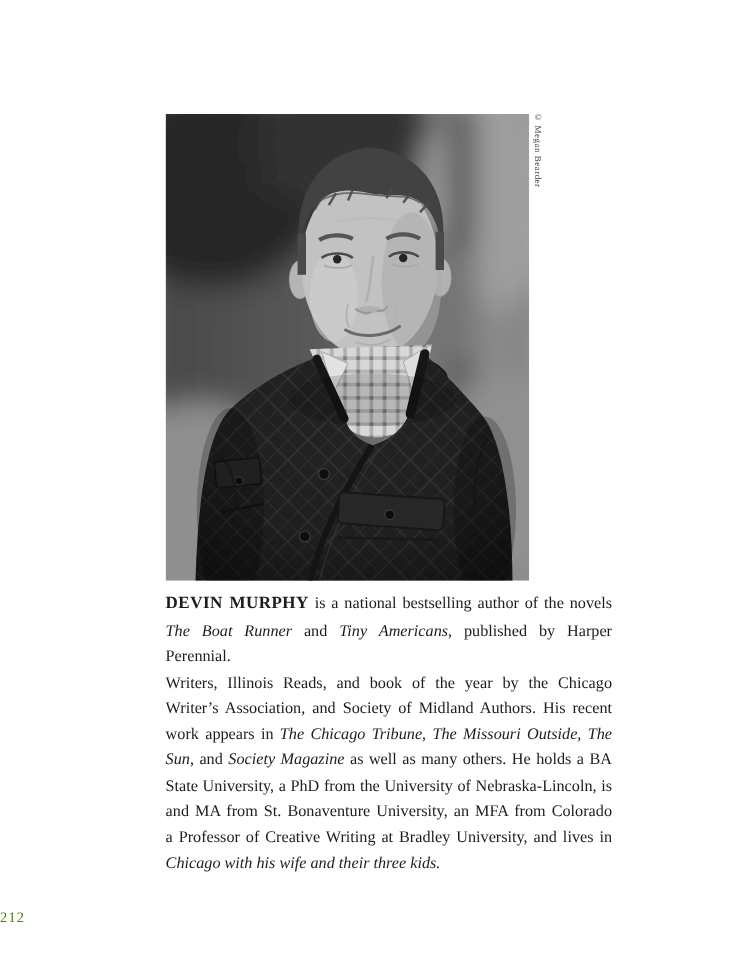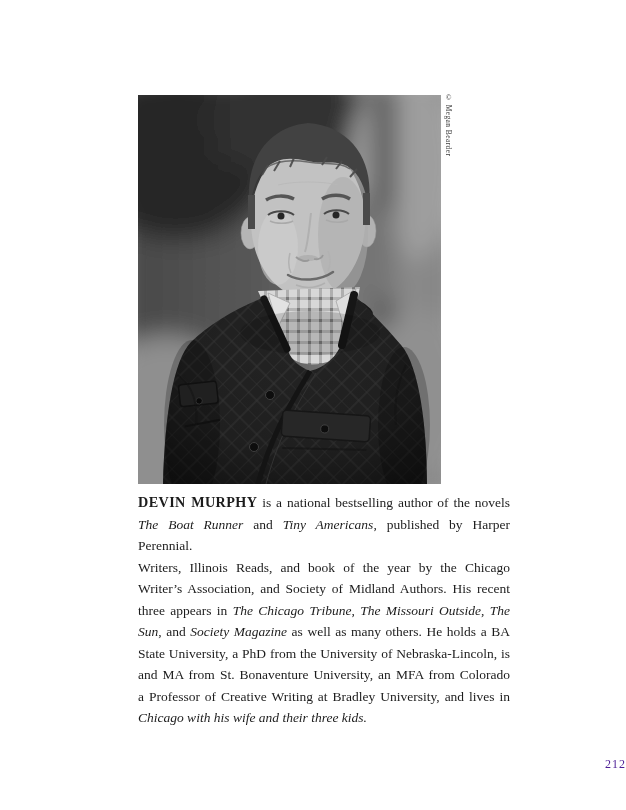--- a/index.html
+++ b/index.html
@@ -43,24 +43,24 @@
   .bio-line.last{
     text-align-last:left;
     font-style:italic;
   }
   .b{font-weight:bold;letter-spacing:.4px;font-size:14.2px;}
   .i{font-style:italic;}
   .pagenum{
     position:absolute;
     left:0;top:757px;
     width:626px;
-    text-align:right;
+    text-align:left;
     font-size:12px;
     letter-spacing:1px;
-    color:#4c1d95;
+    color:#4d7c0f;
   }
 </style>
 </head>
 <body>
 
 <div class="page">
 
   <div class="photo">
     <svg width="303" height="389" viewBox="0 0 303 389">
       <defs>
@@ -184,21 +184,21 @@
     </svg>
   </div>
 
   <div class="credit">© Megan Bearder</div>
 
   <div class="bio">
       <div class="bio-line"><span class="b">DEVIN MURPHY</span><span> is a national bestselling author of the novels</span></div>
       <div class="bio-line"><span class="i">The Boat Runner</span><span> and </span><span class="i">Tiny Americans</span><span>, published by Harper Perennial.</span></div>
       <div class="bio-line"><span>Writers, Illinois Reads, and book of the year by the Chicago</span></div>
       <div class="bio-line"><span>Writer’s Association, and Society of Midland Authors. His recent</span></div>
-      <div class="bio-line"><span>three appears in </span><span class="i">The Chicago Tribune</span><span>, </span><span class="i">The Missouri Outside</span><span>, </span><span class="i">The</span></div>
+      <div class="bio-line"><span>work appears in </span><span class="i">The Chicago Tribune</span><span>, </span><span class="i">The Missouri Outside</span><span>, </span><span class="i">The</span></div>
       <div class="bio-line"><span class="i">Sun</span><span>, and </span><span class="i">Society Magazine</span><span> as well as many others. He holds a BA</span></div>
       <div class="bio-line"><span>State University, a PhD from the University of Nebraska-Lincoln, is</span></div>
       <div class="bio-line"><span>and MA from St. Bonaventure University, an MFA from Colorado</span></div>
       <div class="bio-line"><span>a Professor of Creative Writing at Bradley University, and lives in</span></div>
       <div class="bio-line last"><span>Chicago with his wife and their three kids.</span></div>
     </div>
 
   <div class="pagenum">212</div>
 
 </div>

